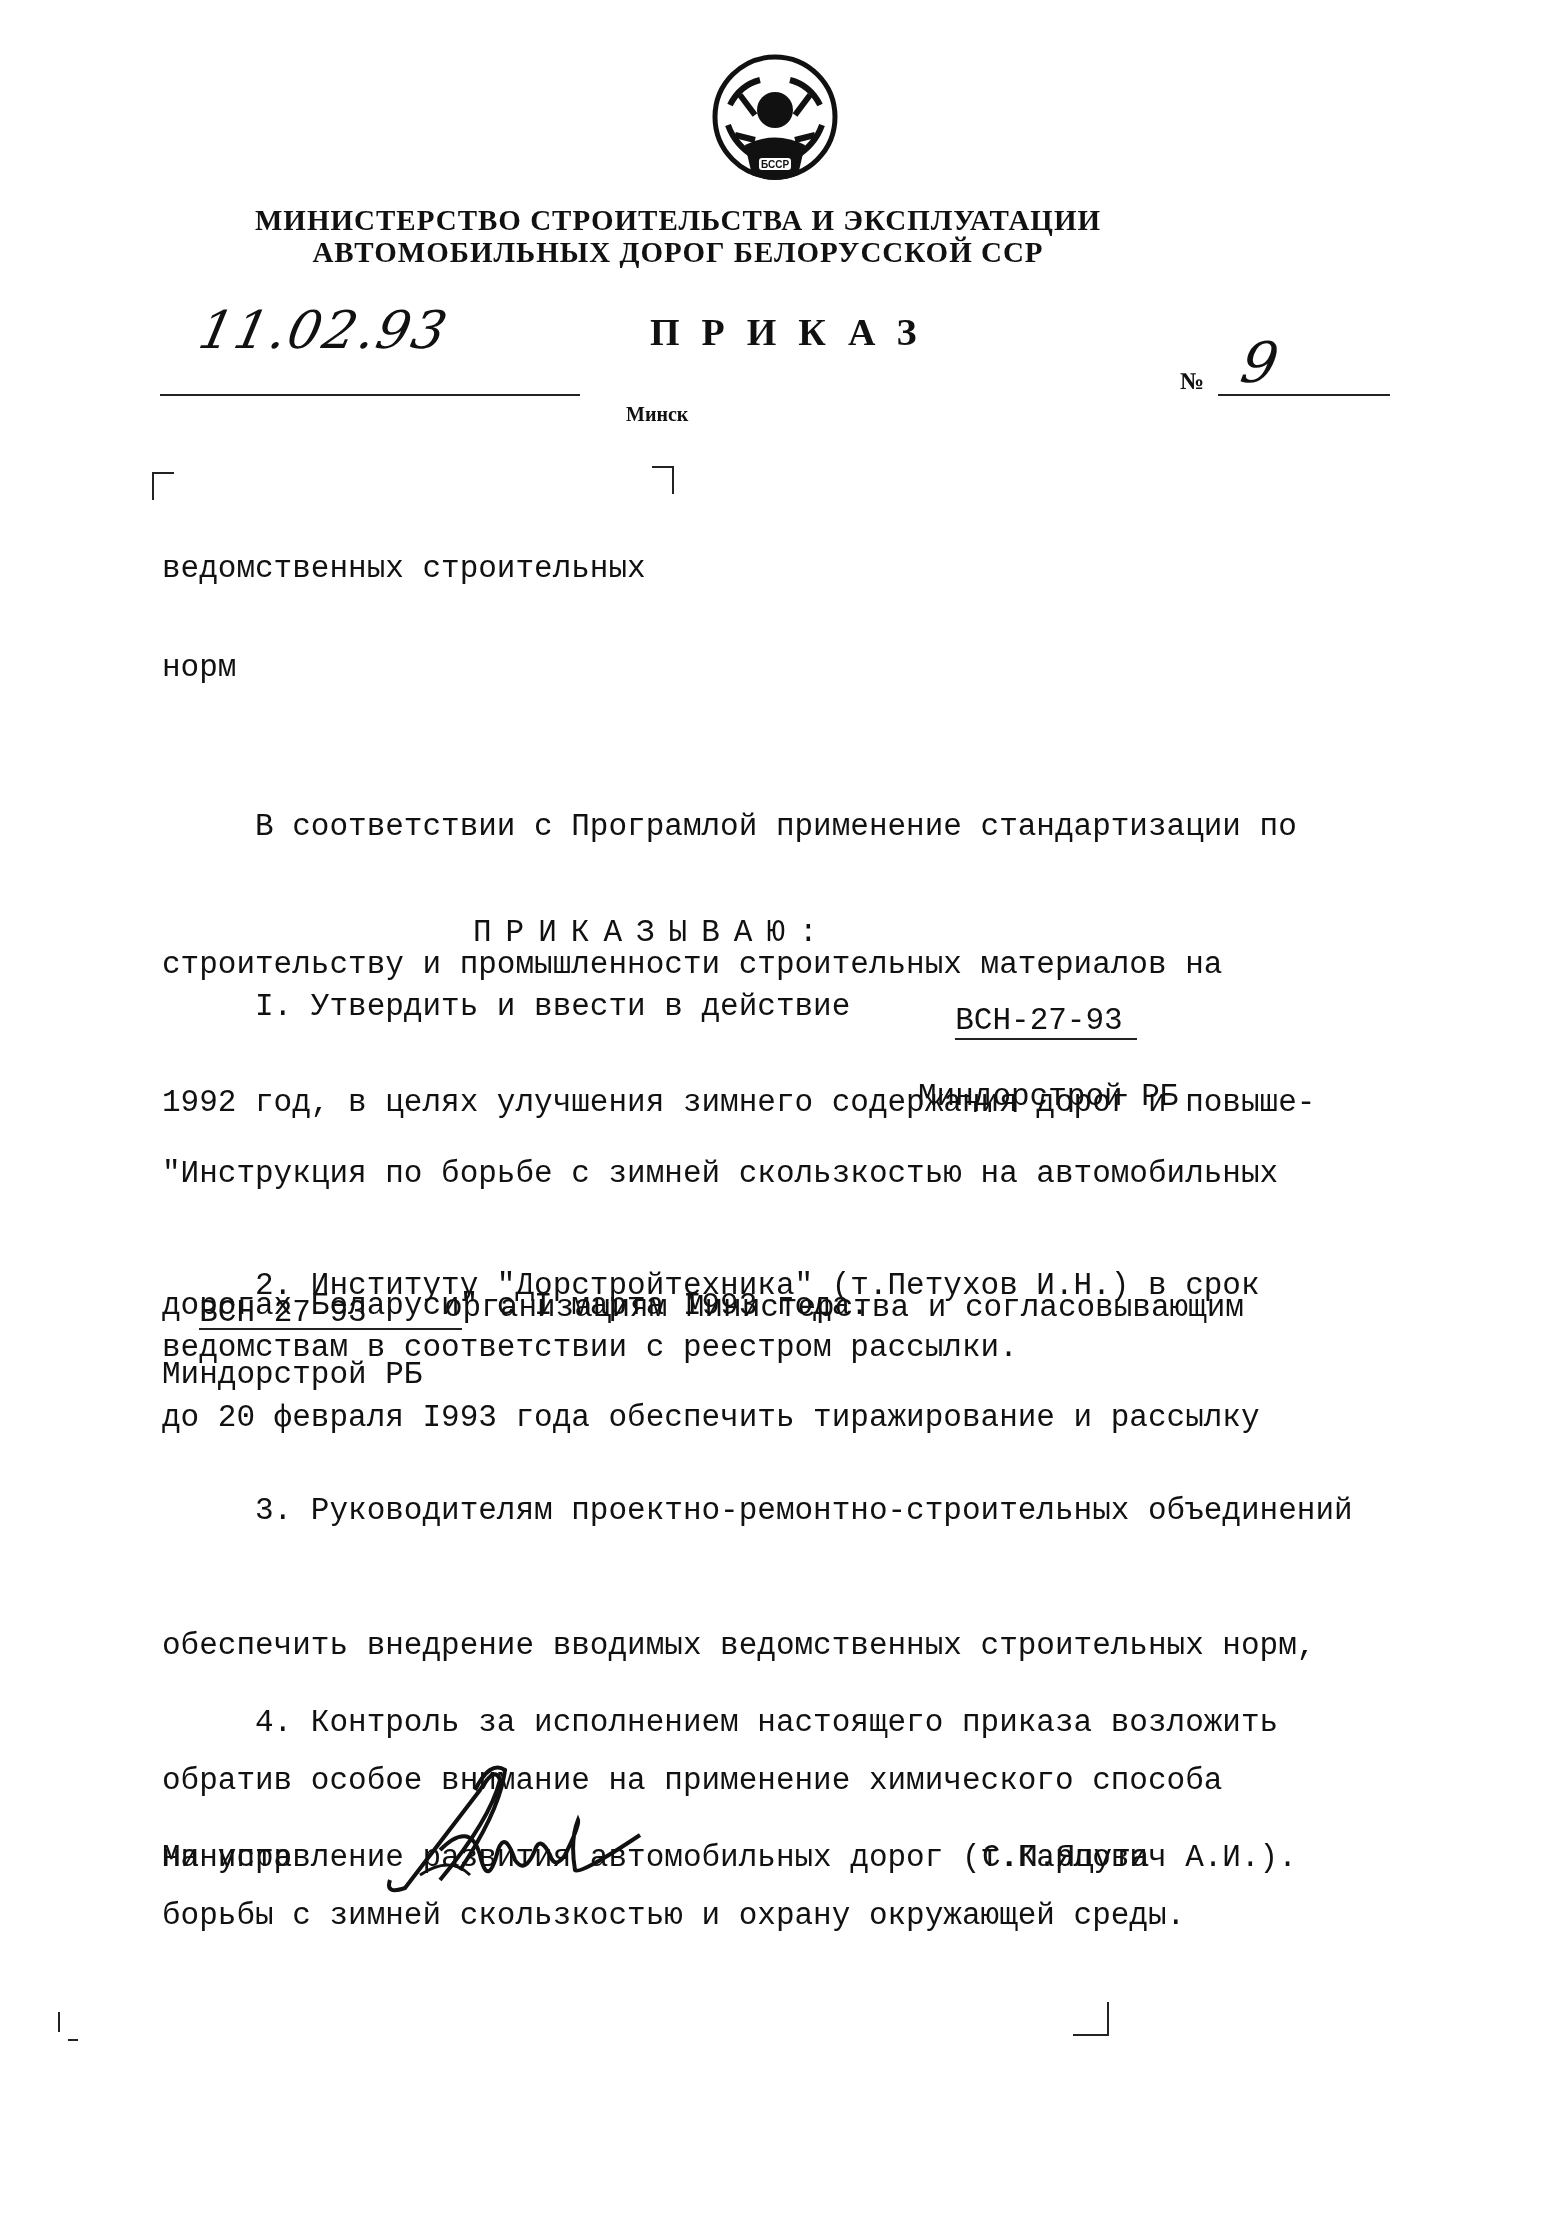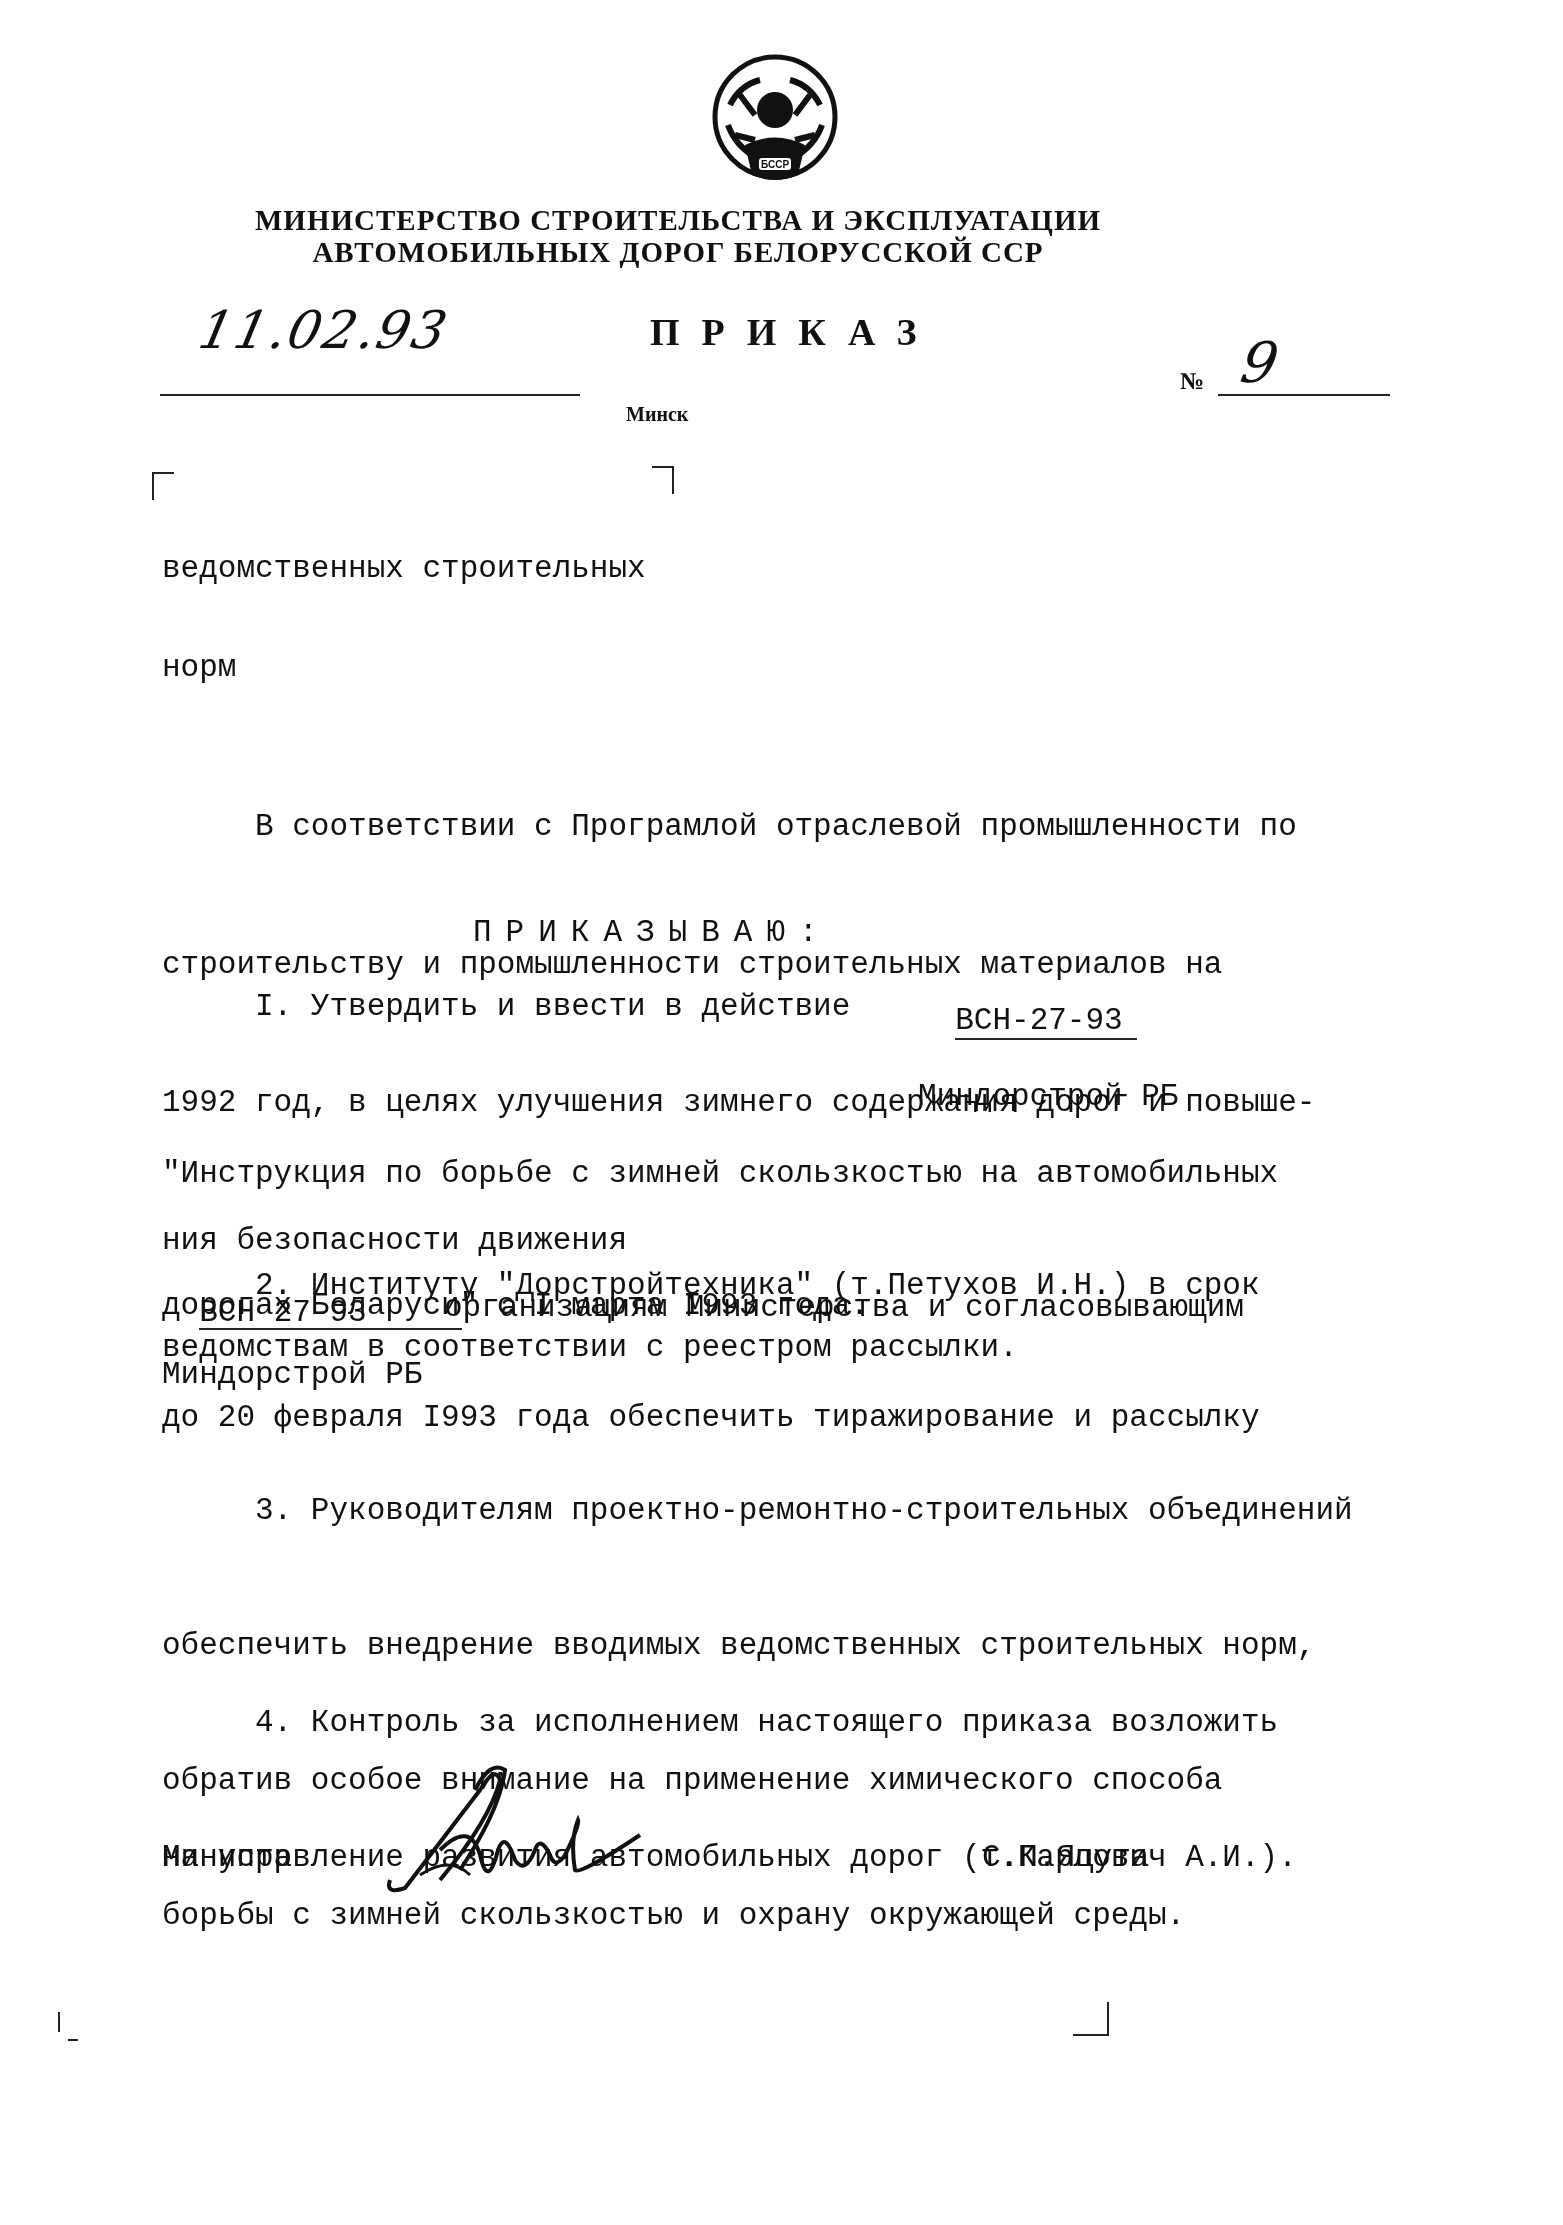--- a/index.html
+++ b/index.html
@@ -61,24 +61,23 @@
 
 <div class="corner" style="left:152px;top:472px;width:20px;height:26px;border-top-width:2px;border-left-width:2px;"></div>
 <div class="corner" style="left:652px;top:466px;width:20px;height:26px;border-top-width:2px;border-right-width:2px;"></div>
 
 <div class="abs subject mono">
   <div>ведомственных строительных</div>
   <div>норм</div>
 </div>
 
 <div class="abs para mono" style="top:712px;line-height:46px;">
-  <div>     В соответствии с Програмлой отраслевой промышленности по</div>
+  <div>     В соответствии с Програмлой применение стандартизации по</div>
   <div>строительству и промышленности строительных материалов на</div>
   <div>1992 год, в целях улучшения зимнего содержания дорог и повыше-</div>
-  <div>ния безопасности движения</div>
 </div>
 
 <div class="abs orderword mono">ПРИКАЗЫВАЮ:</div>
 
 <div class="abs para mono" style="top:985px;">     I. Утвердить и ввести в действие</div>
 <div class="frac mono" style="left:918px;top:970px;">
   <div class="ul" style="display:inline-block;padding-right:14px;">ВСН-27-93</div>
   <div style="margin-top:6px;">Миндорстрой РБ</div>
 </div>
 <div class="abs para mono" style="top:1064px;">

